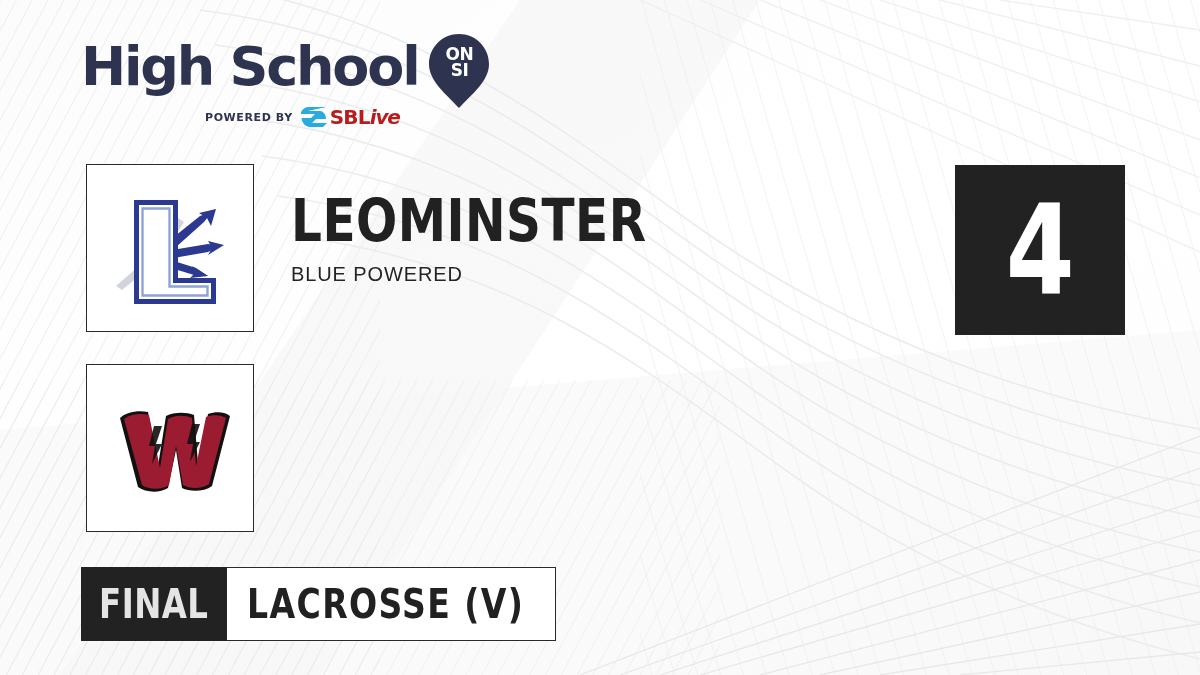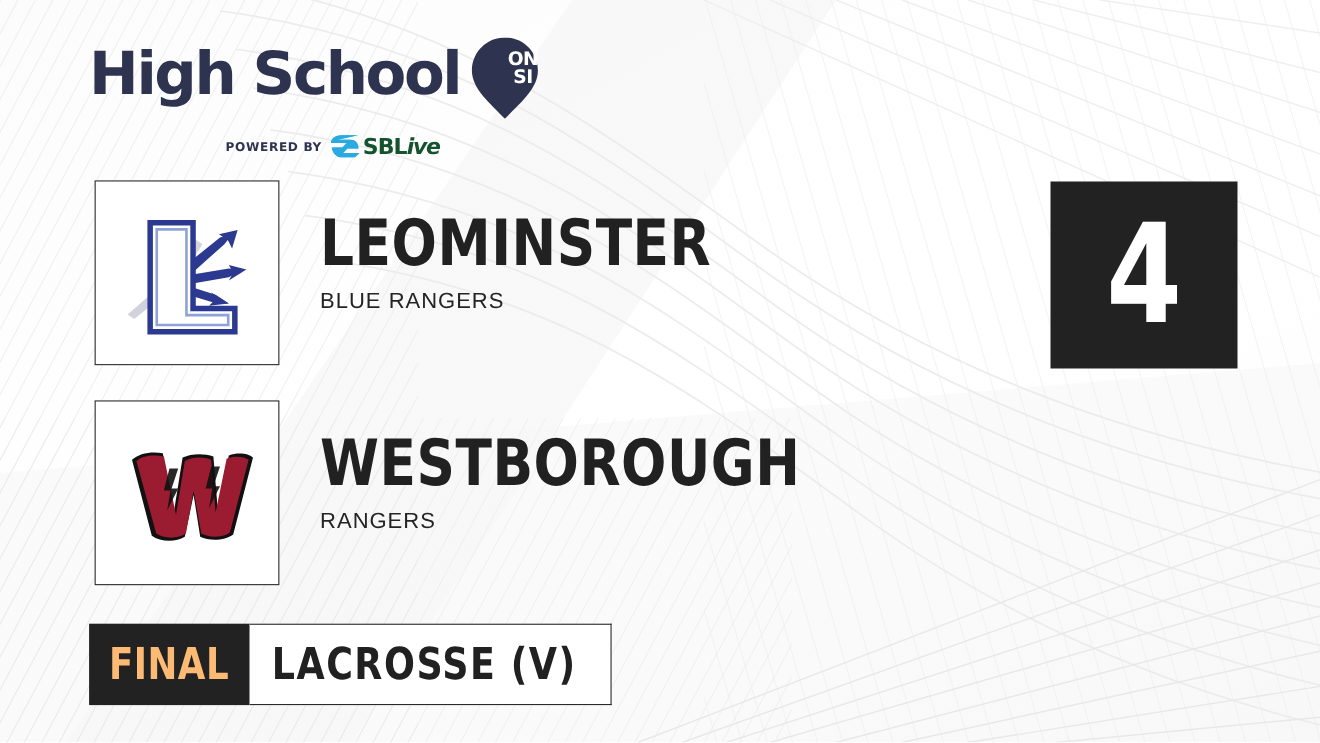--- a/index.html
+++ b/index.html
@@ -54,53 +54,53 @@
   .pin-wrap {
     position: relative;
     width: 62px;
     height: 74px;
     margin-left: 10px;
     margin-top: -4px;
   }
   .pin-svg { position: absolute; left: 0; top: 0; }
   .pin-text {
     position: absolute;
-    left: 16px;
+    left: 0;
     top: 12px;
     width: 62px;
     text-align: center;
     font-family: "DejaVu Sans", sans-serif;
     font-weight: bold;
     color: #ffffff;
     font-size: 17px;
     line-height: 16px;
     letter-spacing: -0.5px;
   }
   .pin-text span { display: block; }
 
   .powered {
     display: flex;
     align-items: center;
-    margin-top: 22px;
+    margin-top: 6px;
     margin-left: 124px;
   }
   .powered-label {
     font-family: "DejaVu Sans", sans-serif;
     font-weight: bold;
     font-size: 11px;
     letter-spacing: 0.6px;
     color: #2e3450;
   }
   .sbl-mark { margin: 0 3px 0 8px; display: block; }
   .sbl-word {
     font-family: "DejaVu Sans", sans-serif;
     font-weight: bold;
     font-size: 20px;
     letter-spacing: -0.8px;
-    color: #14532d;
+    color: #b91c1c;
     line-height: 20px;
   }
   .sbl-word i {
     font-style: italic;
     letter-spacing: -1.2px;
   }
 
   
   .team-row {
     position: absolute;
@@ -176,21 +176,21 @@
   .status-bar {
     position: absolute;
     left: 81px;
     top: 567px;
     height: 74px;
     display: flex;
     align-items: stretch;
   }
   .status-state {
     background: #222222;
-    color: #fdba74;
+    color: #e5e5e5;
     width: 146px;
     display: flex;
     align-items: center;
     justify-content: center;
     font-family: "DejaVu Sans Condensed", "Liberation Sans Narrow", "Liberation Sans", sans-serif;
     font-weight: bold;
     font-size: 40px;
     letter-spacing: 0.5px;
     transform: none;
   }
@@ -323,43 +323,39 @@
 
         <path d="M35 23 L69 23 L69 101 L107 101 L107 117 L35 117 Z" fill="#ffffff"></path>
 
         <path d="M38.5 26.5 L65.5 26.5 L65.5 104.5 L103.5 104.5 L103.5 113.5 L38.5 113.5 Z" fill="none" stroke="#8fa3d8" stroke-width="2.4"></path>
 
         <path d="M41 29 L63 29 L63 107 L101 107 L101 111 L41 111 Z" fill="#ffffff"></path>
       </svg>
     </div>
     <div class="team-text">
       <div class="team-name">LEOMINSTER</div>
-      <div class="team-mascot">BLUE RANGERS</div>
+      <div class="team-mascot">BLUE POWERED</div>
     </div>
     <div class="score-box">
       <div class="score-value">4</div>
     </div>
   </div>
 
   <div class="team-row row-westborough">
     <div class="logo-tile">
       <svg width="132" height="132" viewBox="0 0 132 132" xmlns="http://www.w3.org/2000/svg" aria-hidden="true">
 
         <g>
           <path d="M16 36 C22 30 34 28 44 30 L54 84 L62 34 C70 30 82 30 90 33 L94 82 L104 32 C112 29 122 30 126 34 L108 104 C100 110 86 110 78 106 L72 68 L64 106 C56 111 42 111 34 105 Z" fill="#111111"></path>
           <path d="M20 37 C26 32 36 31 45 33 L56 86 L64 37 C71 33 81 33 88 36 L92 84 L102 35 C109 32 118 33 122 36 L105 102 C98 107 86 107 79 103 L72 64 L65 103 C58 108 45 108 38 103 Z" fill="#9b1b30"></path>
 
           <path d="M50 44 L58 44 L52 62 L58 62 L48 82 L51 64 L45 64 Z" fill="#111111" opacity="0.9"></path>
           <path d="M88 42 L96 42 L90 60 L96 60 L86 80 L89 62 L83 62 Z" fill="#111111" opacity="0.9"></path>
         </g>
       </svg>
-    </div>
-    <div class="team-text">
-      <div class="team-name">WESTBOROUGH</div>
-      <div class="team-mascot">RANGERS</div>
     </div>
   </div>
 
   <div class="status-bar">
     <div class="status-state">
         <span>FINAL</span>
       </div>
     <div class="status-sport">
         <span>LACROSSE (V)</span>
       </div>

